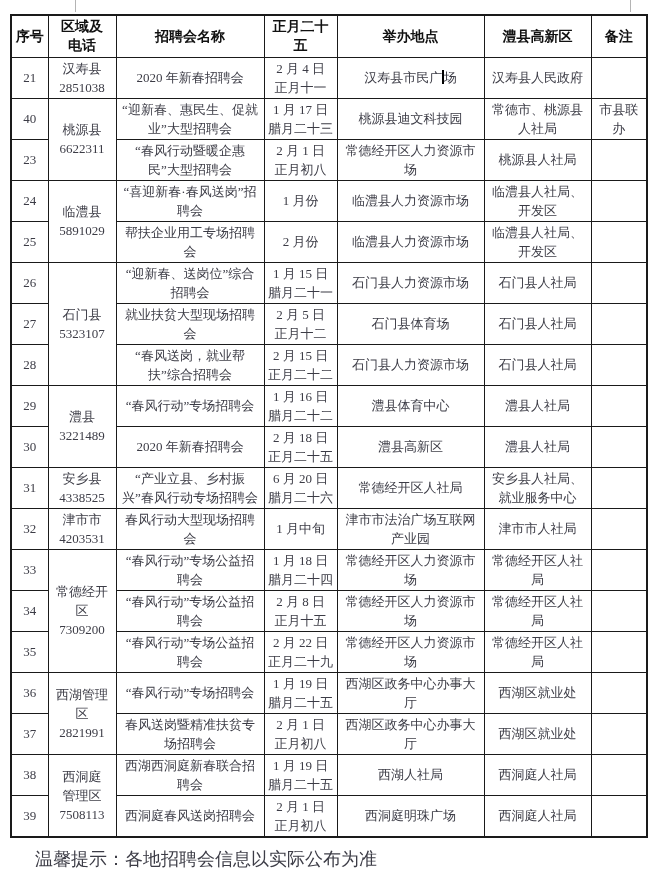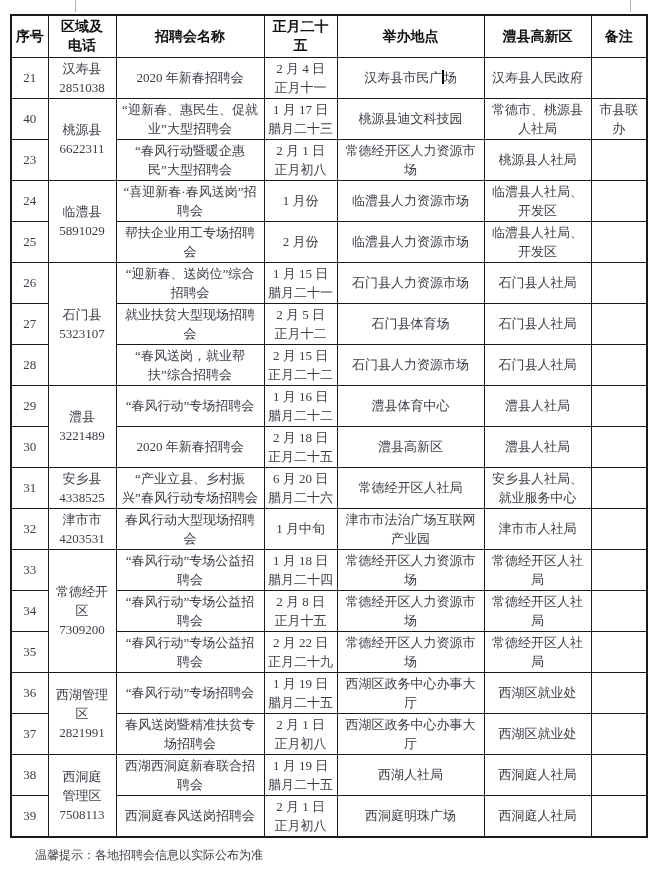--- a/index.html
+++ b/index.html
@@ -26,21 +26,21 @@
     color:var(--header_text, #111); font-weight:bold; font-size:14px; height:42px;
   }
   .fair-table tbody td {
     color:var(--text, #3c3c46); font-size:13px; height:41px;
   }
   .caret { display:inline-block; width:1.5px; height:14px; background:#000;
     vertical-align:-2px; }
 
   .footer-tip {
     position:absolute; left:35px; top:847px;
-    color:var(--text, #3c3c46); font-size:12px;
+    color:var(--text, #3c3c46); font-size:18px;
   }
 </style>
 </head>
 <body>
 
 <div class="page">
   <div class="top-tick tick-left"></div>
   <div class="top-tick tick-right"></div>
 
   <table class="fair-table">

